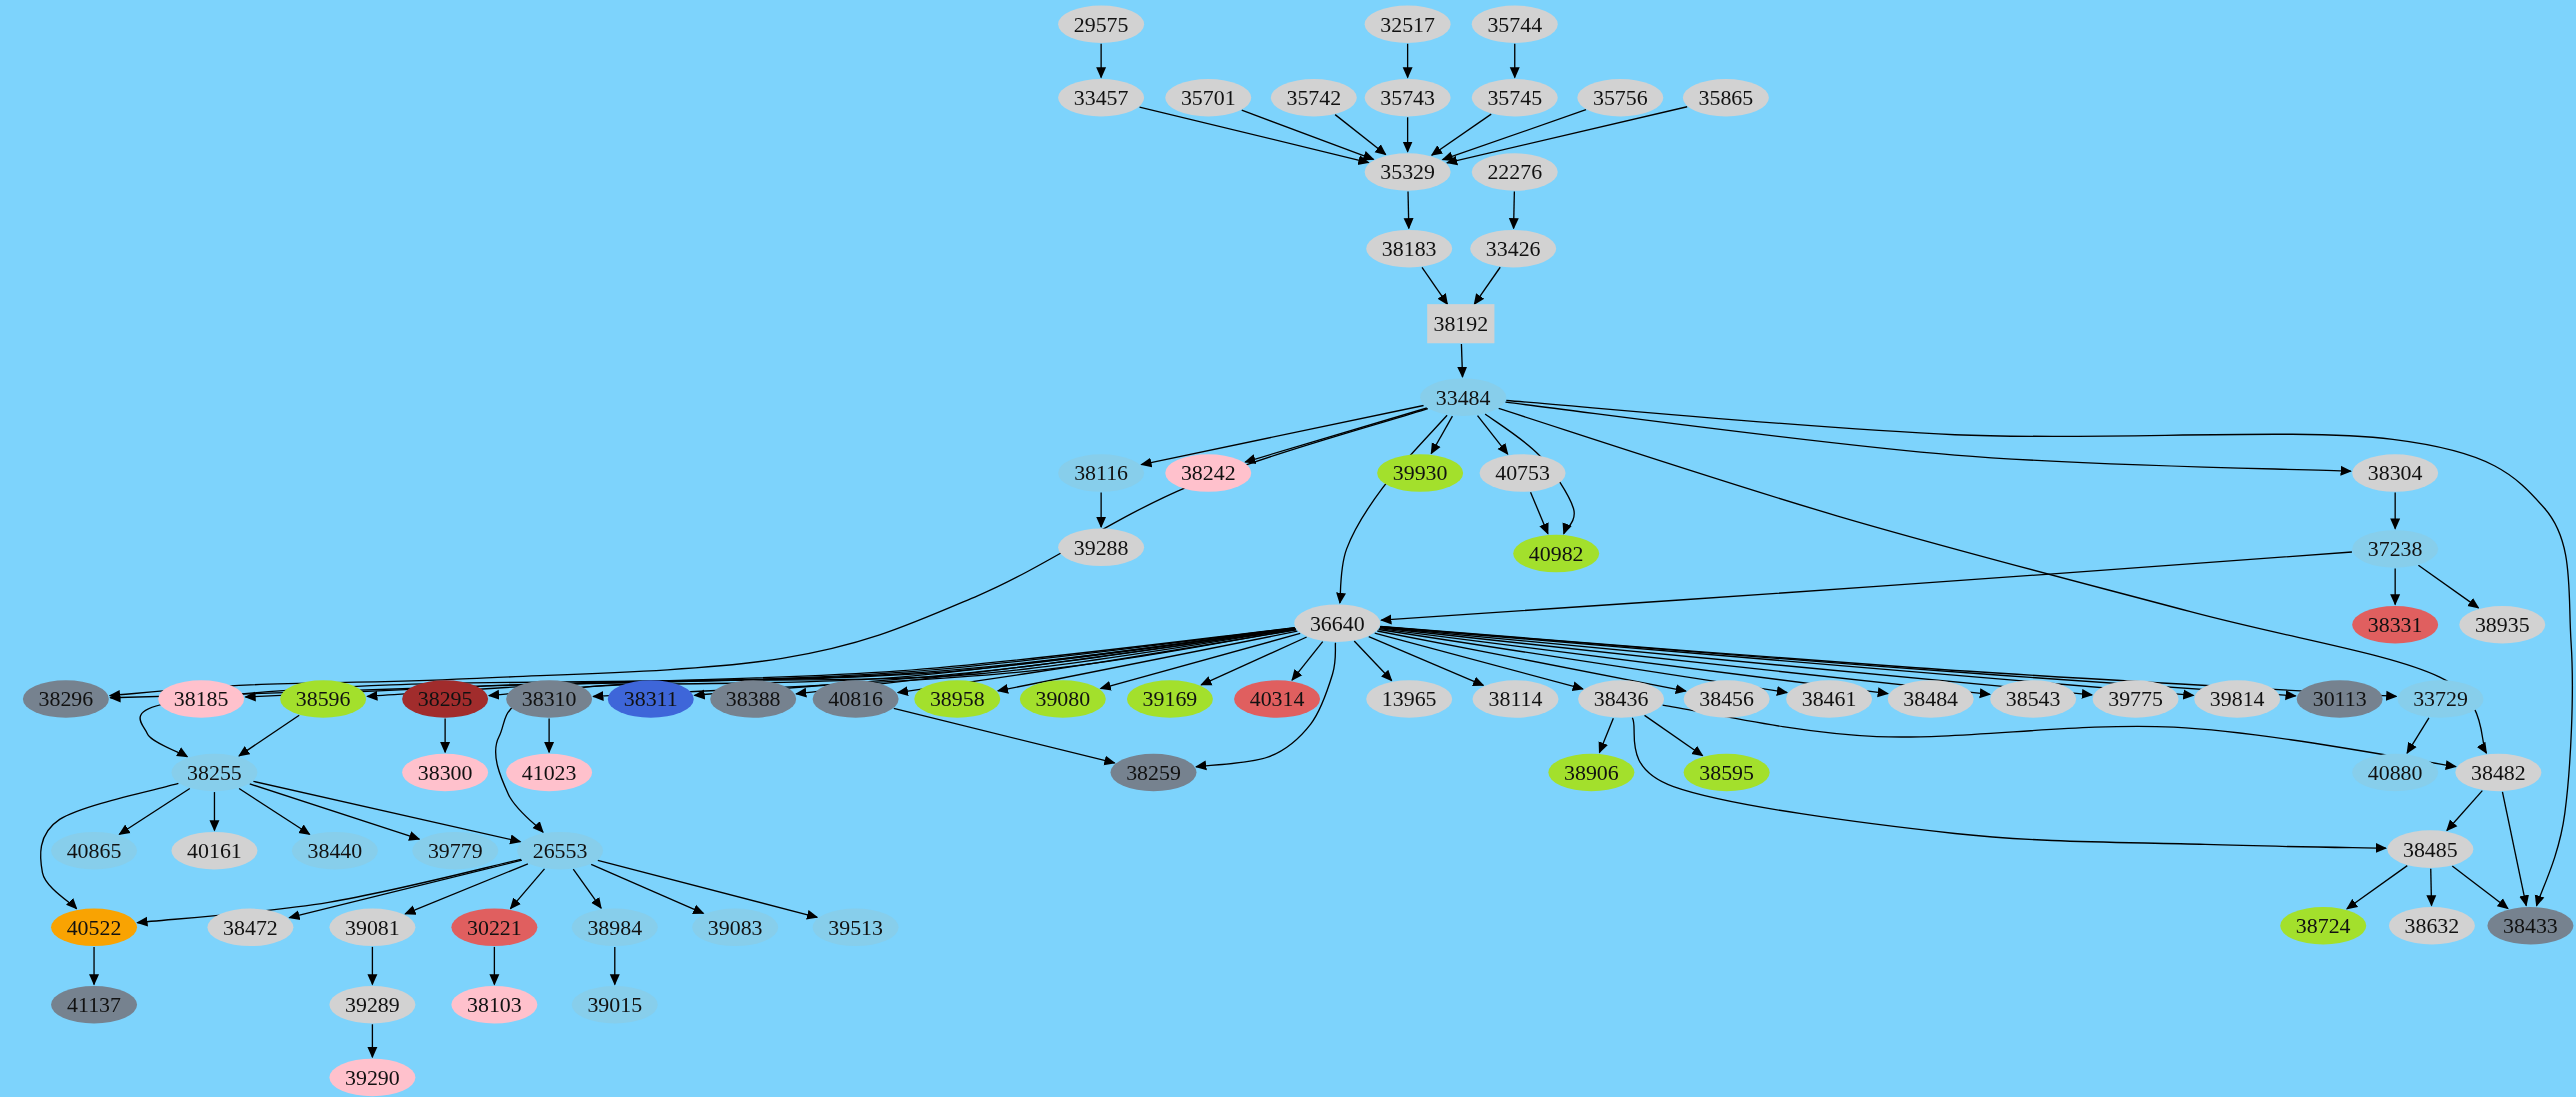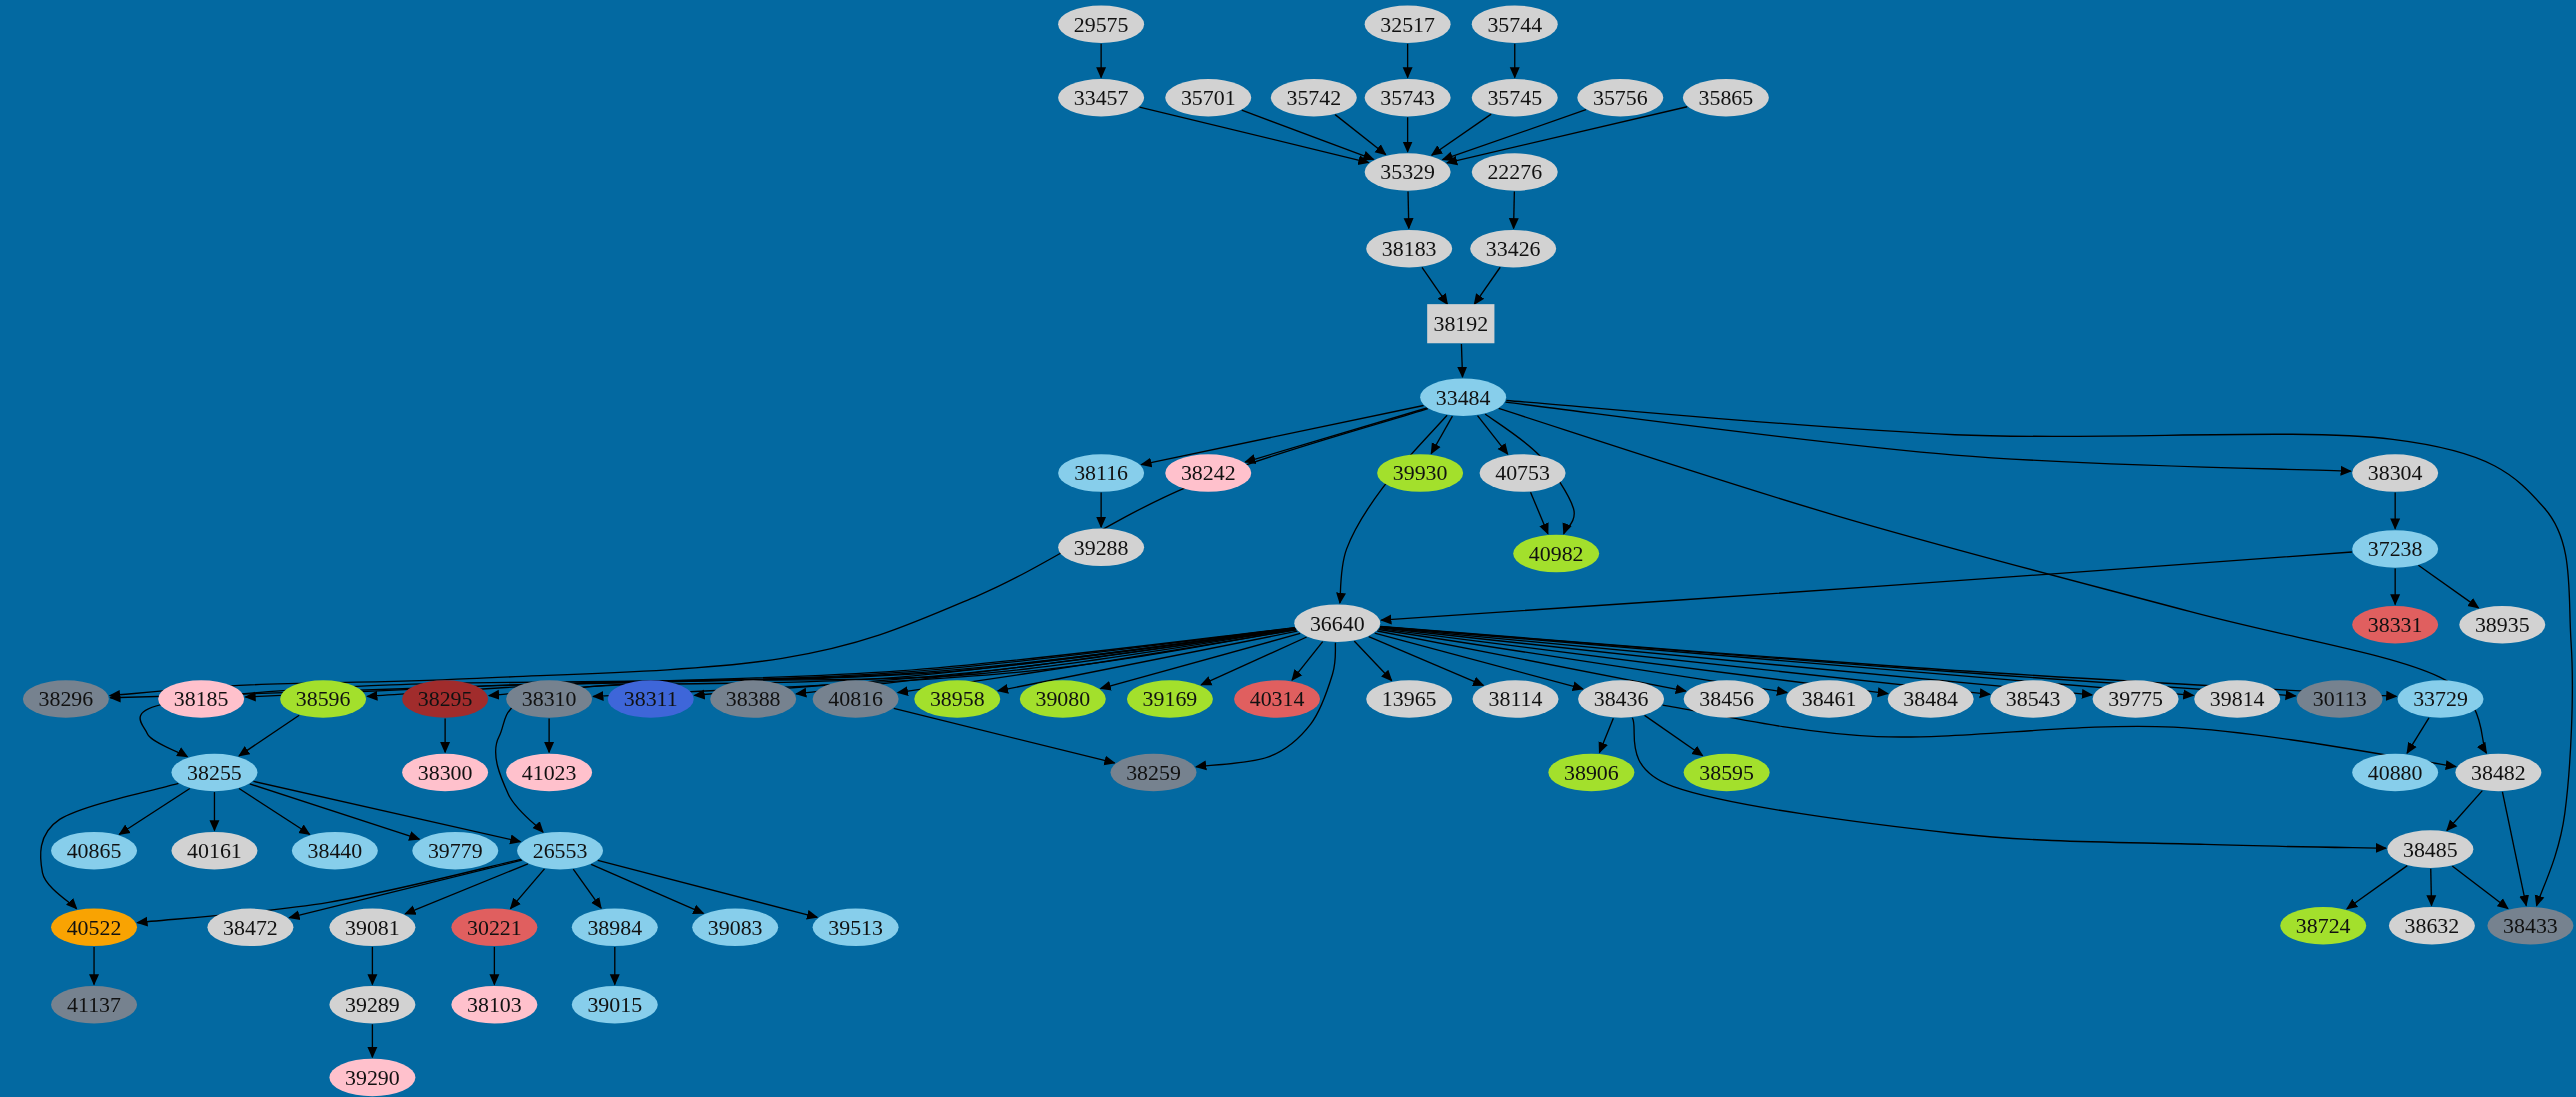--- a/index.html
+++ b/index.html
@@ -1,17 +1,17 @@
 <!DOCTYPE html>
 <html style="font-size:12.5px"><head>
 <meta charset="utf-8">
 <style>
   html,body{margin:0;padding:0;background:#ffffff;}
   body{font-family:"Liberation Serif","DejaVu Serif",serif;}
-  #stage{position:relative;width:2576px;height:1097px;background:#0369a1;overflow:hidden;}
+  #stage{position:relative;width:2576px;height:1097px;background:#7dd3fc;overflow:hidden;}
   svg{display:block;}
   .edge{fill:none;stroke:#000000;stroke-width:1.7;}
   .node-label{font-family:"Liberation Serif","DejaVu Serif",serif;font-size:28px;fill:#111111;
     text-anchor:middle;}
 </style>
 </head>
 <body>
 
 <div id="stage">
   <svg width="2576" height="1097" viewBox="0 0 3294 1403" xmlns="http://www.w3.org/2000/svg">

